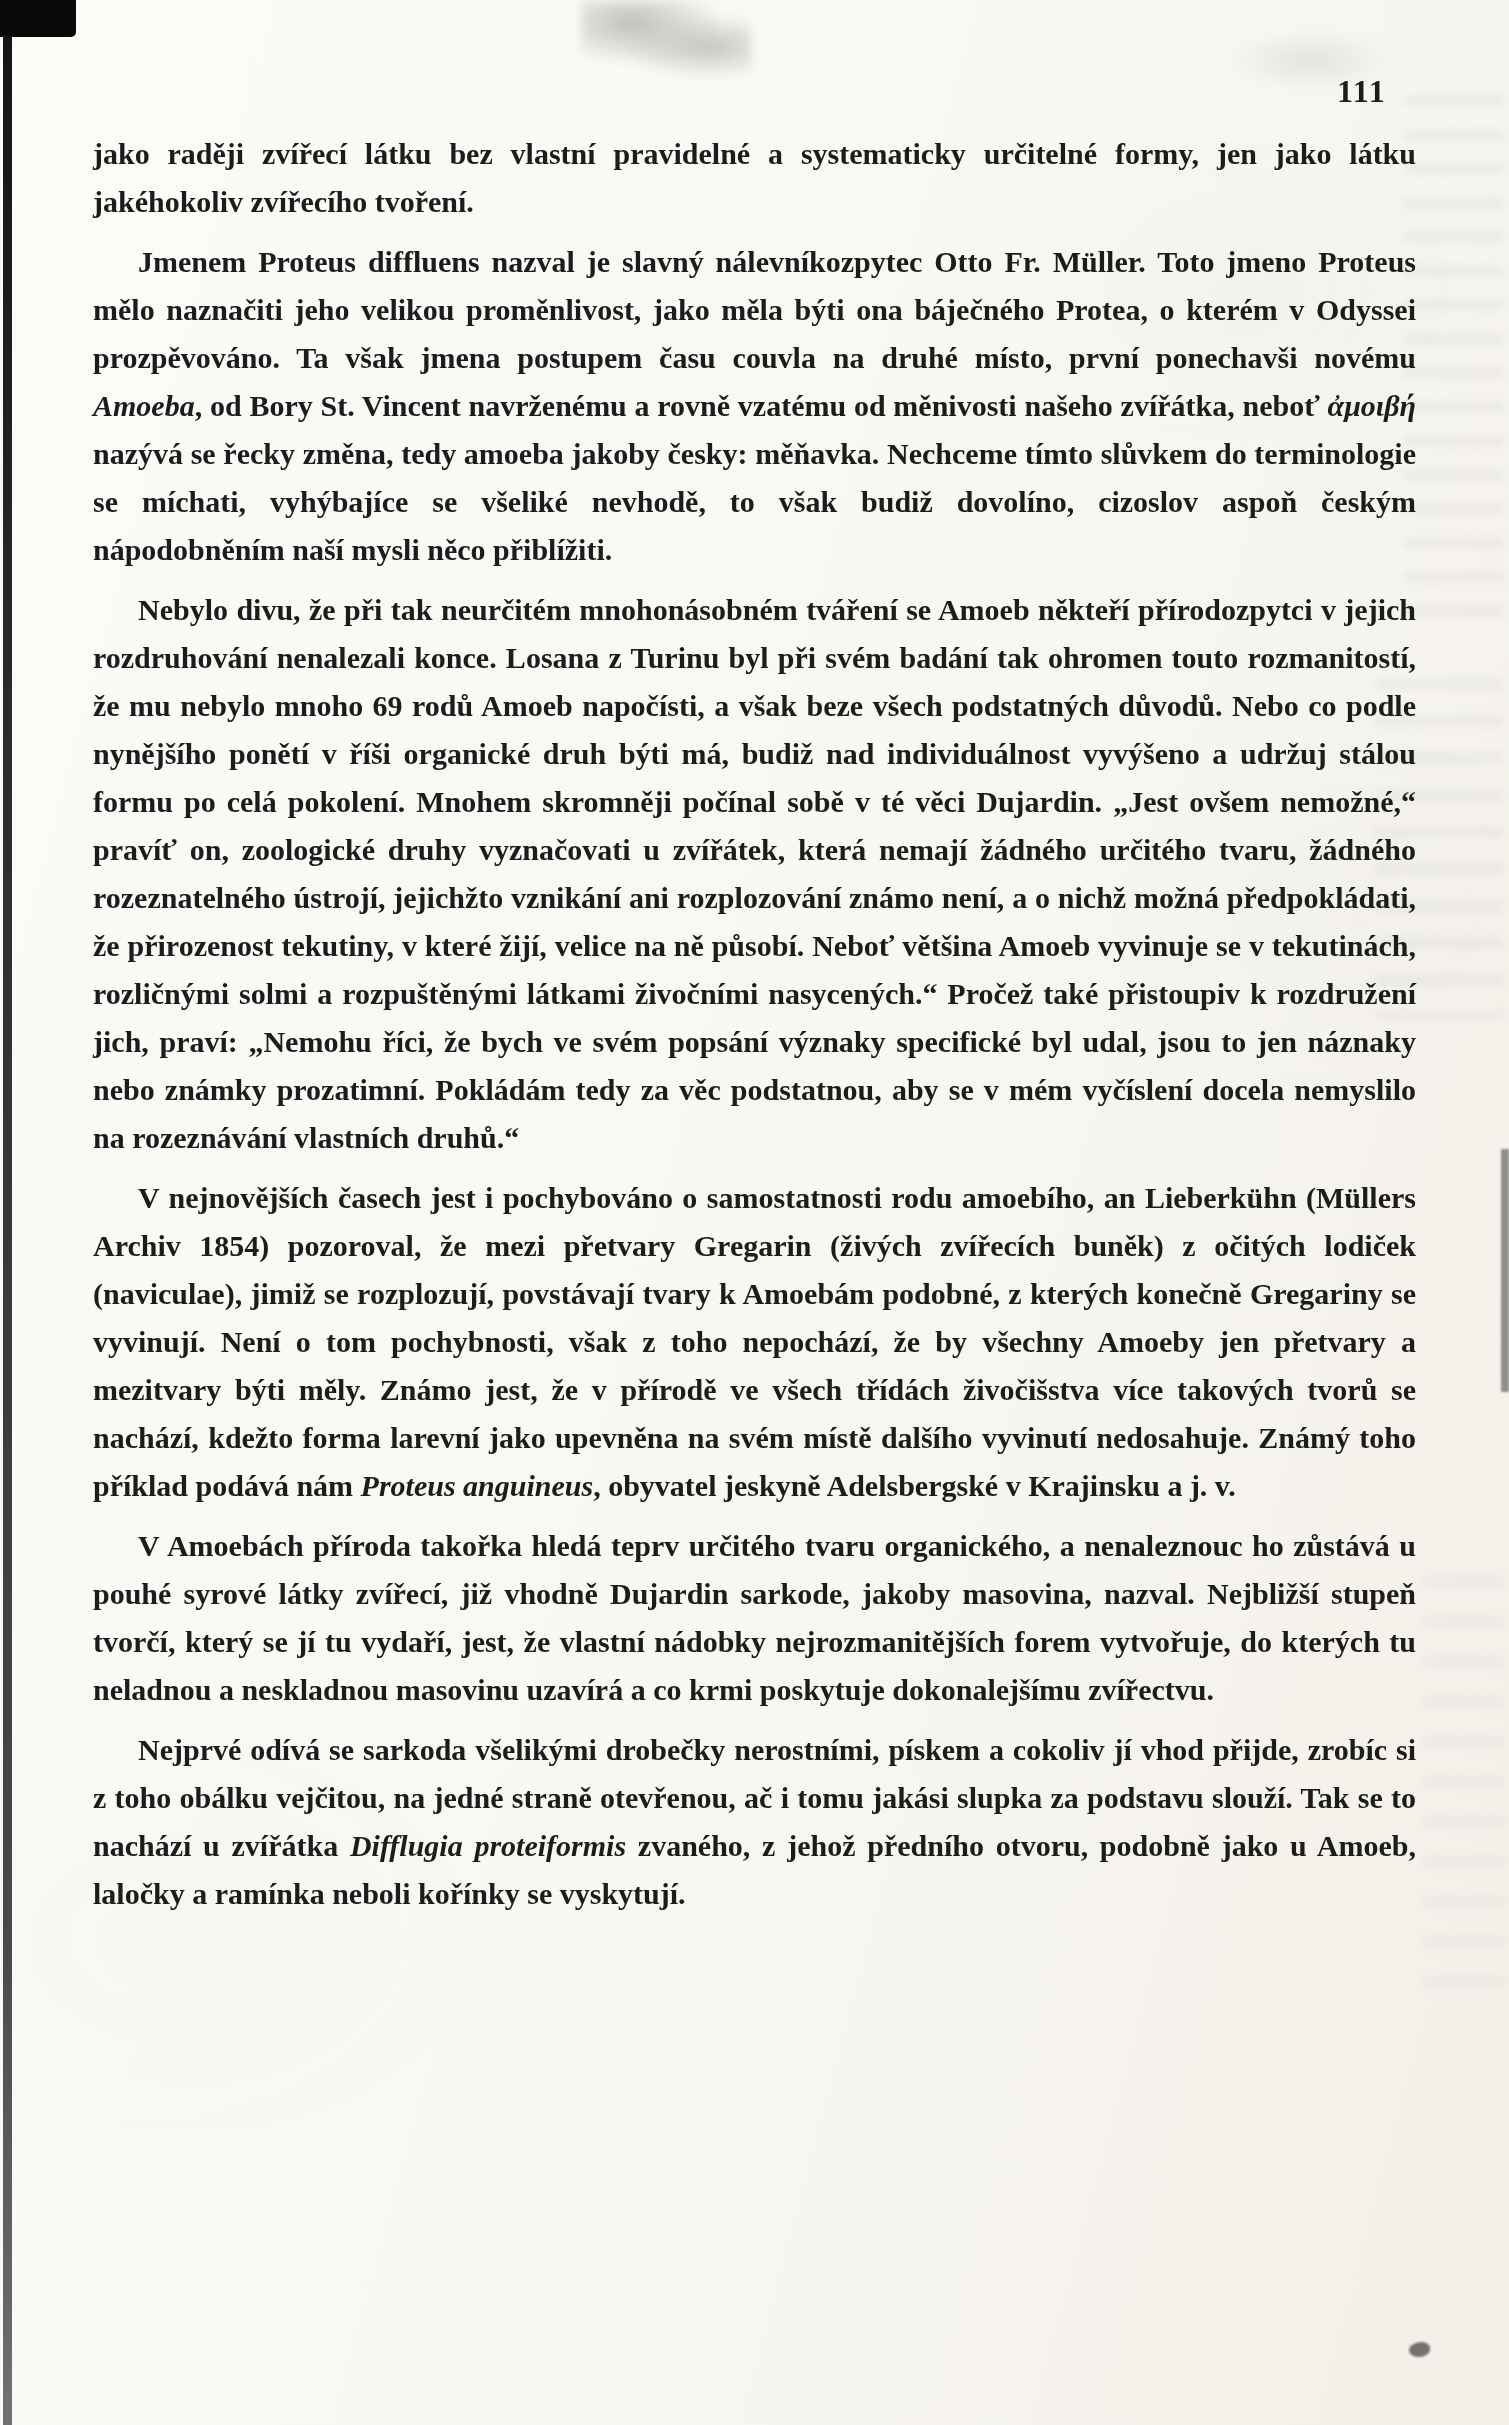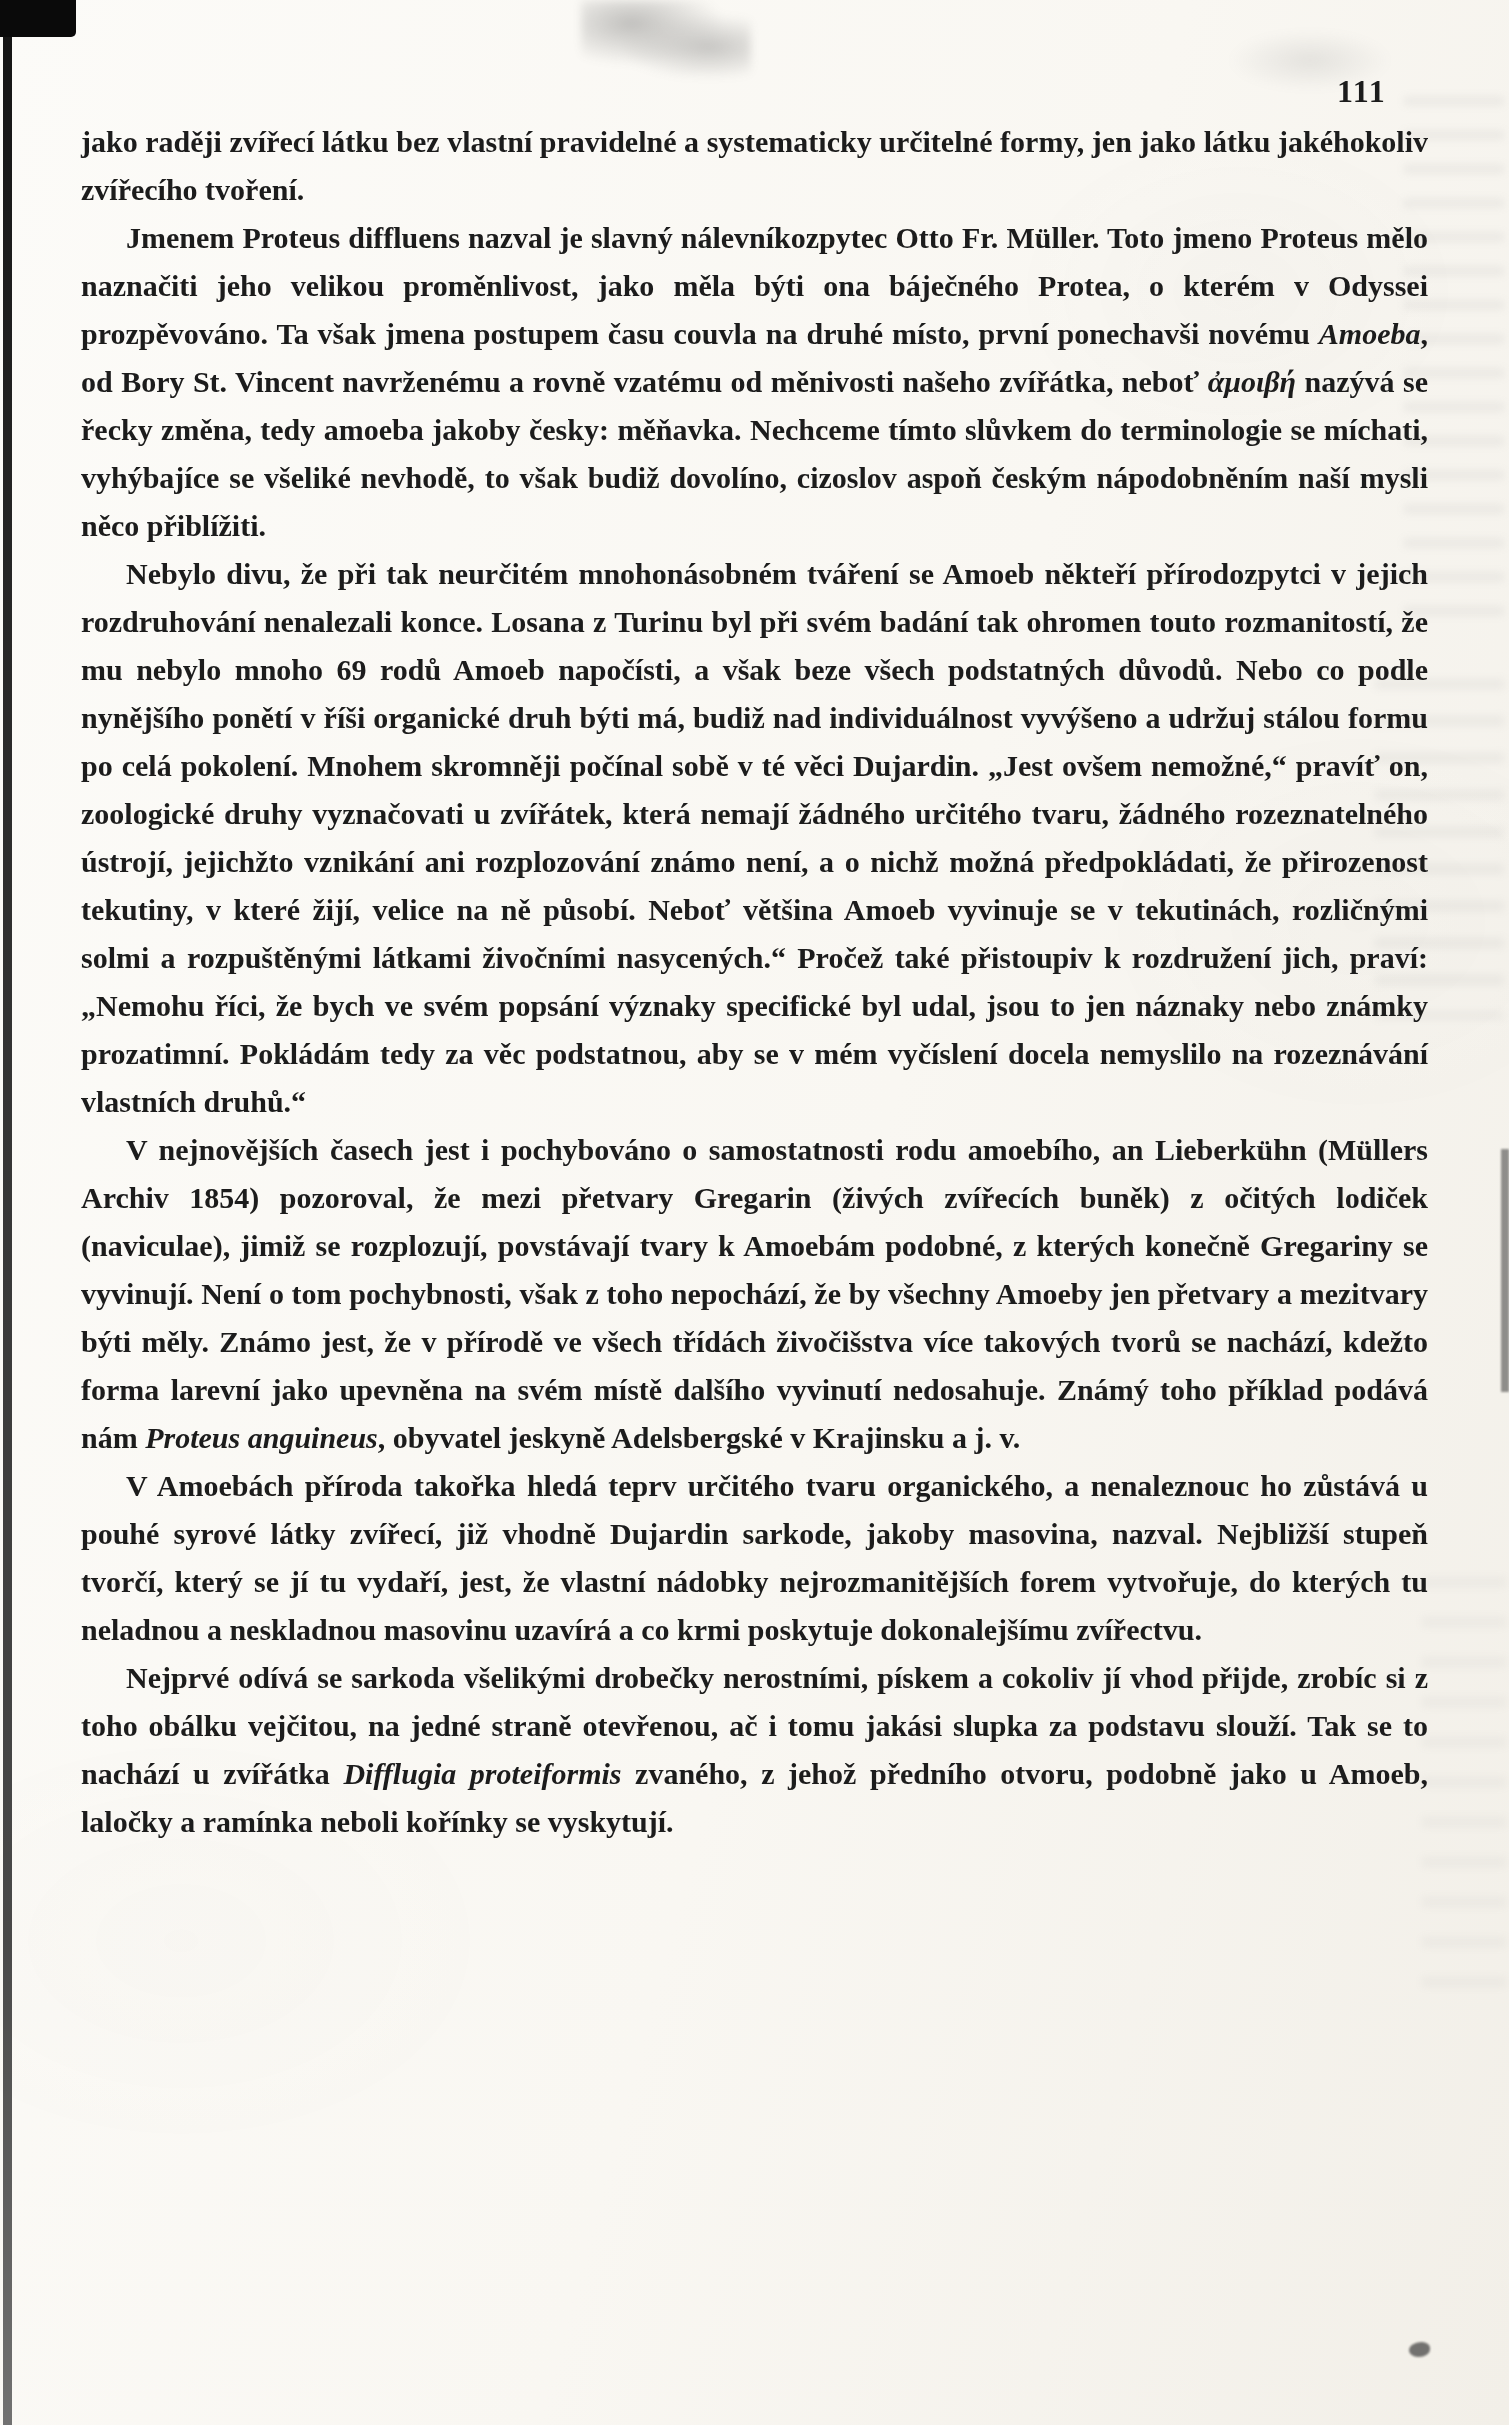--- a/index.html
+++ b/index.html
@@ -17,21 +17,21 @@
     font-size:32px;font-weight:bold;color:var(--ink,#1c1c1c);
     letter-spacing:1.6px;
     margin-left:36px;
   }
   .text-block{
     position:absolute;left:81px;top:118px;width:1347px;
     font-size:30px;font-weight:bold;line-height:48px;
     color:var(--ink,#1c1c1c);
     text-align:justify;
   }
-  .text-block p{margin:0;}
+  .text-block p{margin:12px;}
   .text-block p.indent{text-indent:45px;}
   .text-block i{}
 
   
   .artifact{position:absolute;pointer-events:none;}
   .corner-blob{left:0;top:0;width:76px;height:37px;background:#0a0a0a;border-radius:0 0 4.9px 0;}
   .gutter-line{left:3.2px;top:0;width:9px;height:2426px;
     background:linear-gradient(#000 0%,#111 20%,#2a2a2a 55%,#3a3a3a 80%,#666 100%);opacity:.92;}
   .smudge{filter:blur(4px);}
   .smudge-right-top{left:1404px;top:97px;width:100px;height:518px;

